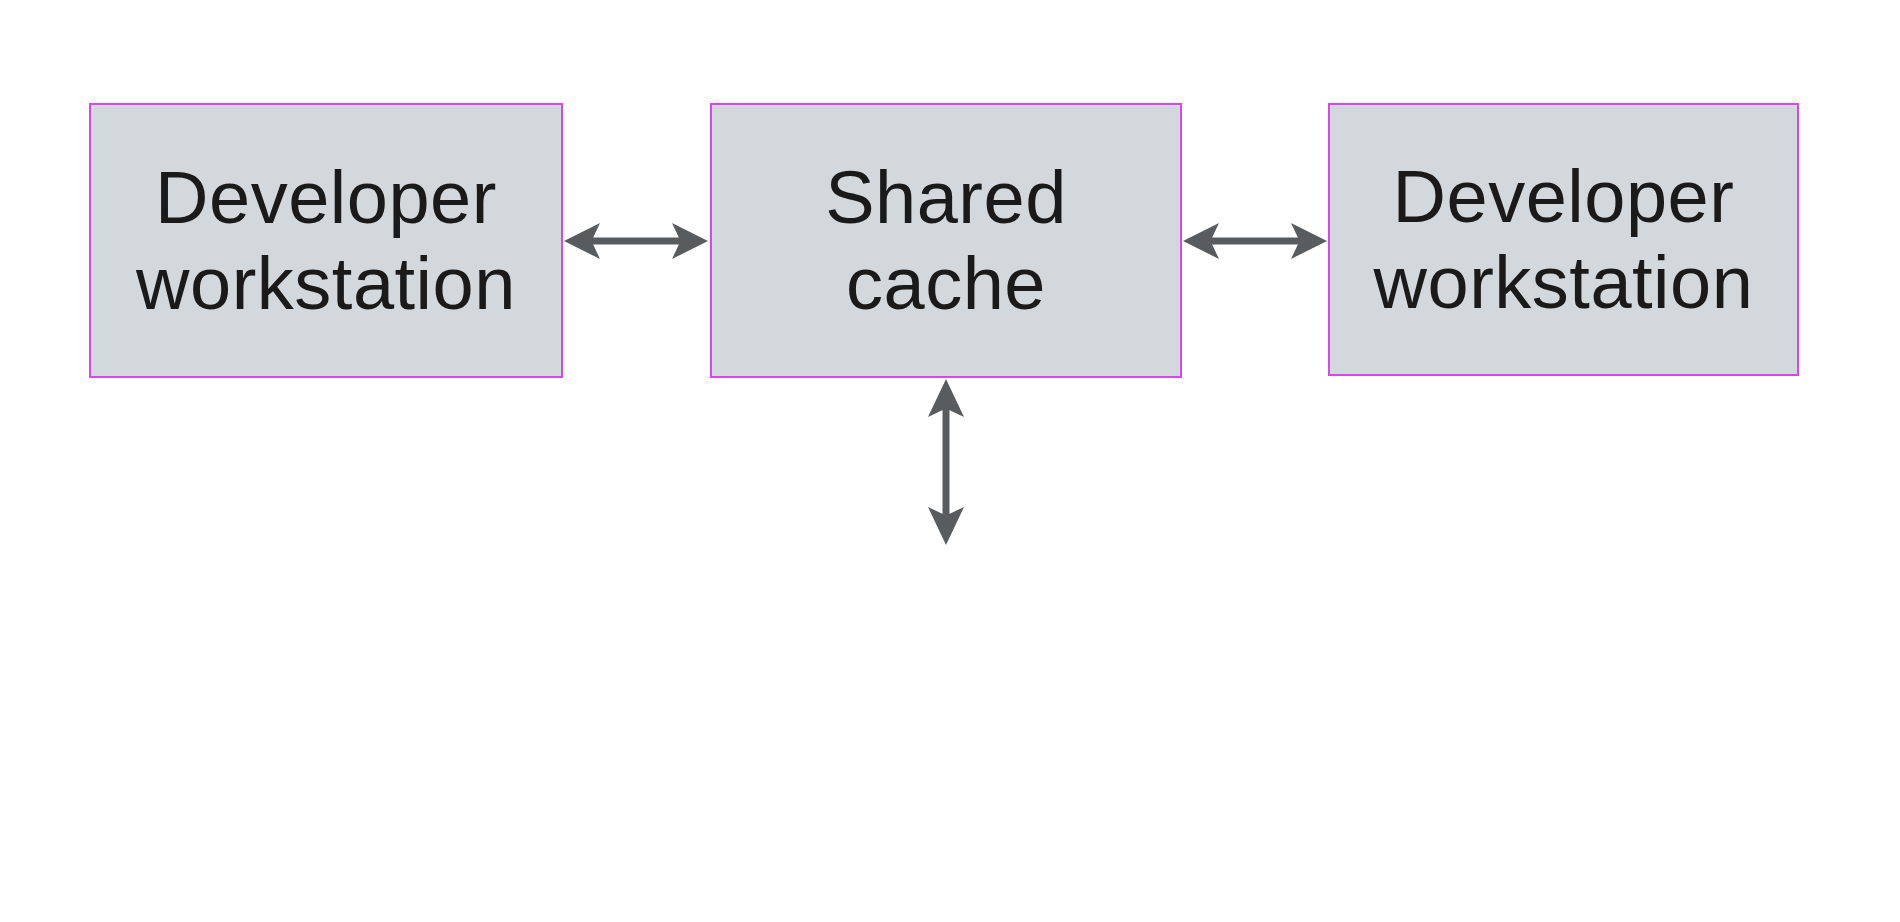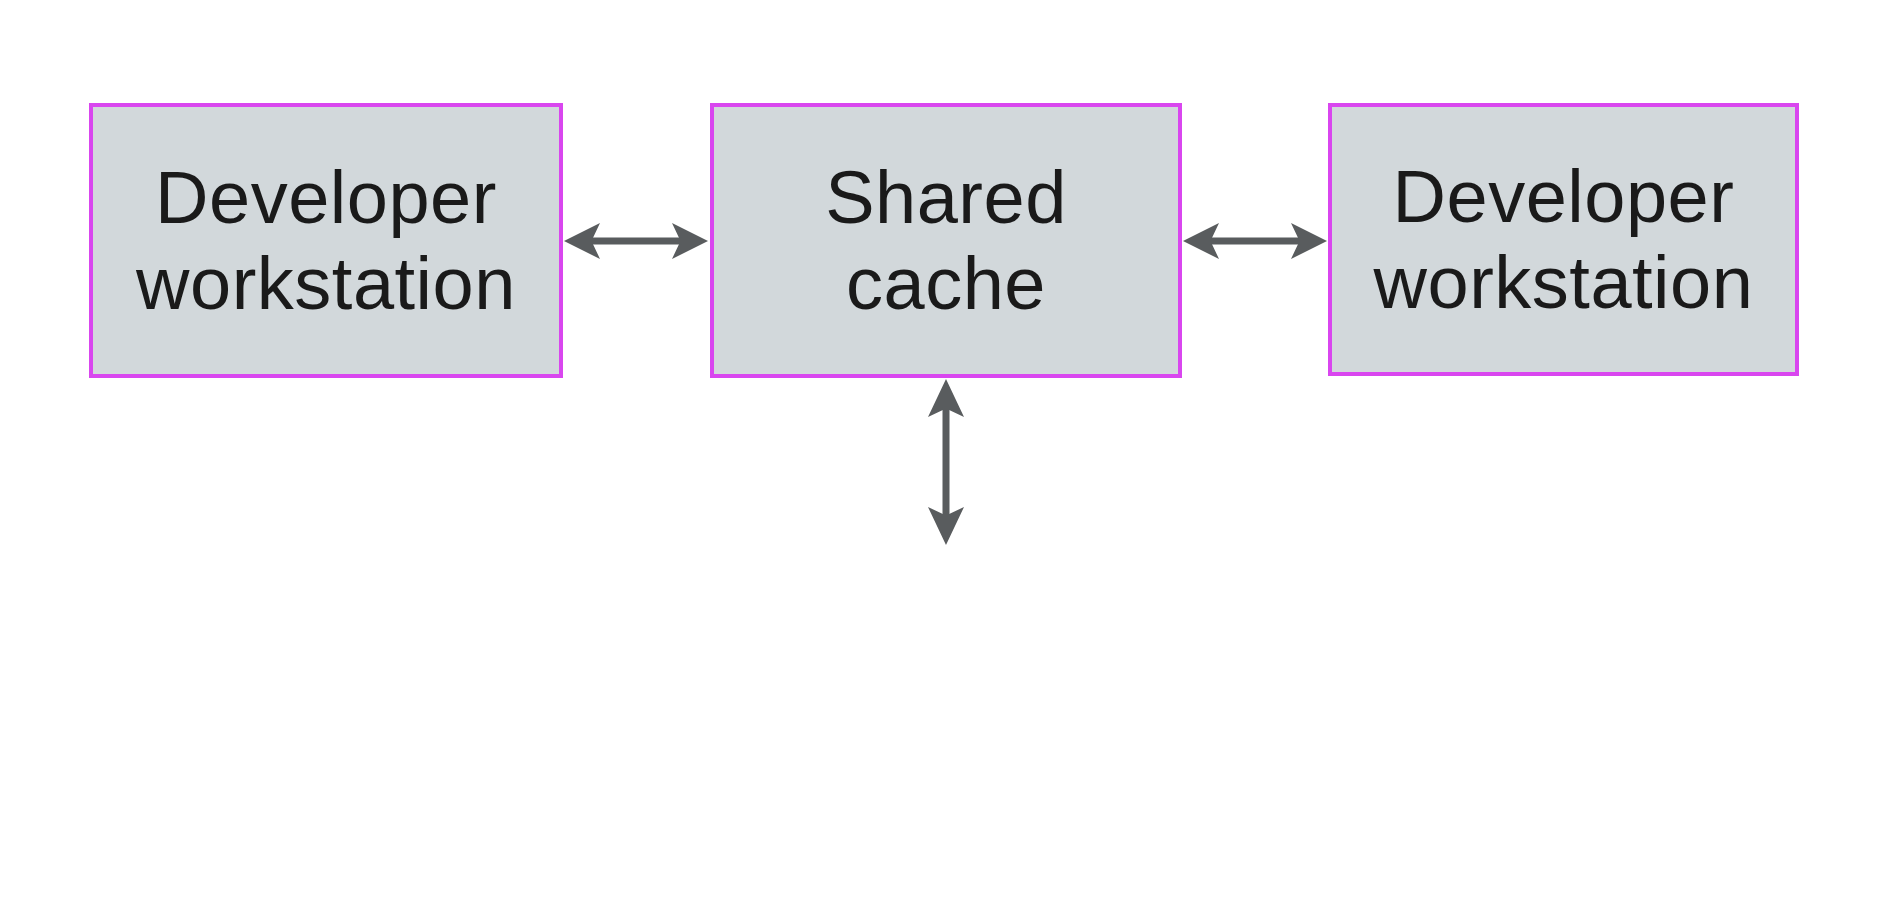--- a/index.html
+++ b/index.html
@@ -11,21 +11,21 @@
     position: relative;
     width: 1900px;
     height: 922px;
     background: #ffffff;
     font-family: "Liberation Sans", sans-serif;
     overflow: hidden;
   }
   .node {
     position: absolute;
     background: #d2d8db;
-    border: 4px solid #d946ef;
+    border: 2px solid #d946ef;
     box-sizing: border-box;
     display: flex;
     align-items: center;
     justify-content: center;
   }
   .node-label {
     font-size: 74px;
     line-height: 1.16;
     color: #1a1a1a;
     text-align: center;

